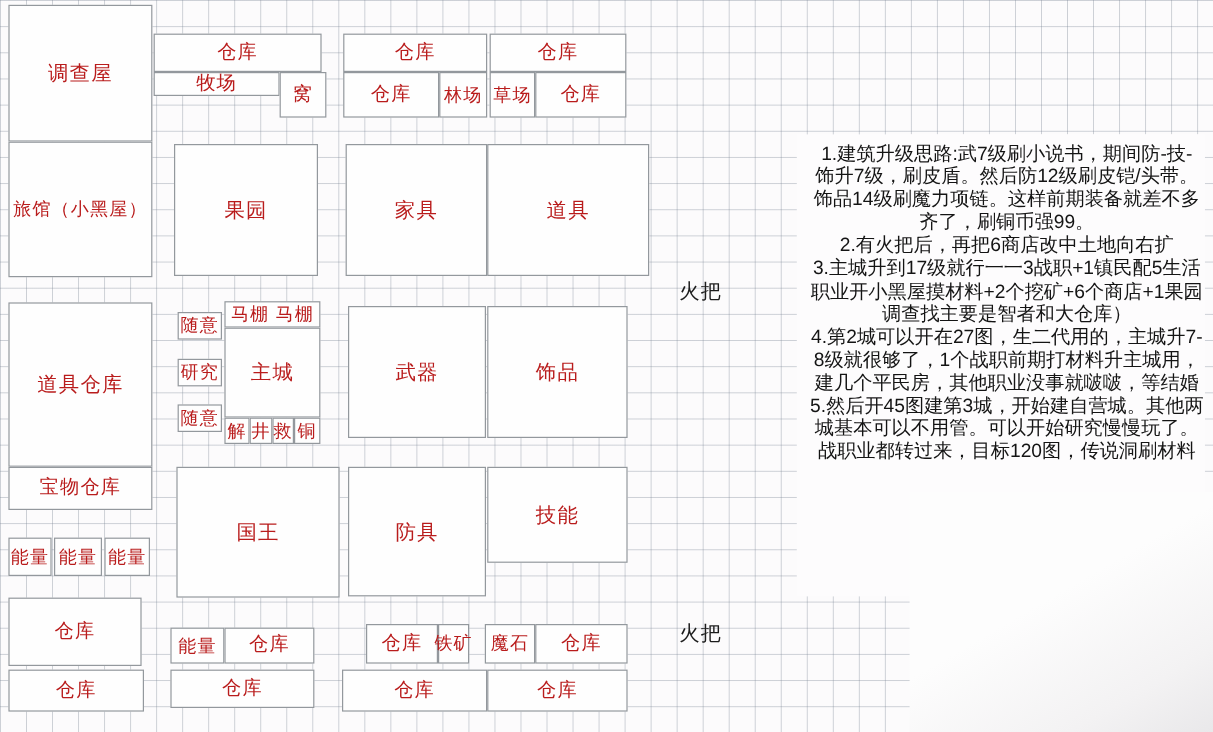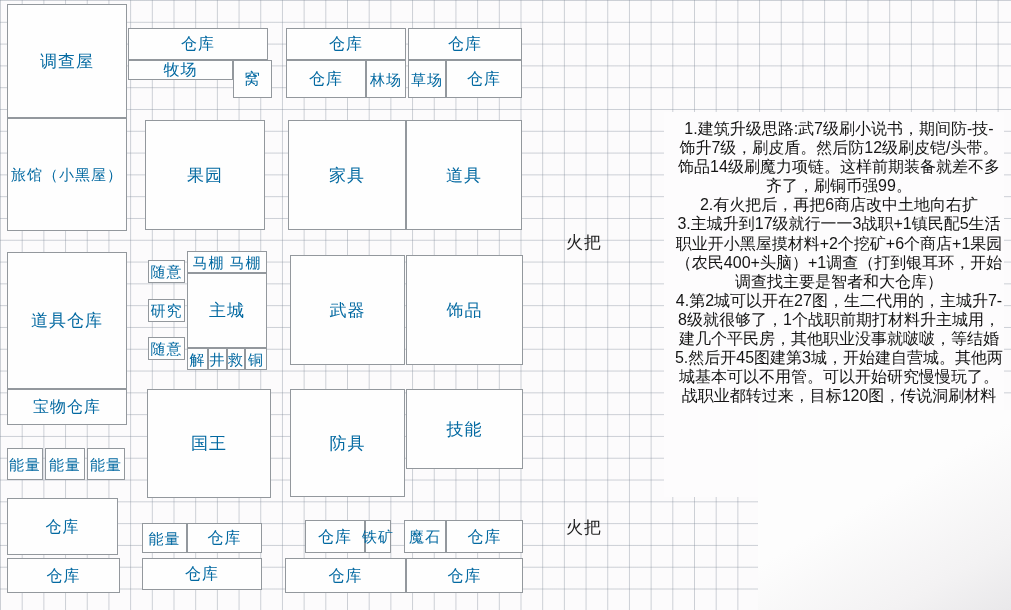--- a/index.html
+++ b/index.html
@@ -19,21 +19,21 @@
   .patch{position:absolute;}
   .patch.a{left:664px;top:112px;width:340px;height:385px;background:#fdfcfd;}
   .patch.b{left:758px;top:410px;width:253px;height:200px;
     background:linear-gradient(150deg,#fdfdfd 45%,#f3f2f3 80%,#e9e8ea 100%);}
   .patch.c{left:758px;top:112px;width:246px;height:300px;background:#fdfcfd;}
   .cell{
     position:absolute;
     background:#fefefe;
     border:1px solid #93989d;
     display:flex;align-items:center;justify-content:center;
-    color:#0369a1;font-size:16px;line-height:1;
+    color:#b91c1c;font-size:16px;line-height:1;
     white-space:nowrap;letter-spacing:1px;
   }
   .float-label{
     position:absolute;color:#1c1c1c;font-size:17px;line-height:1;
     white-space:nowrap;letter-spacing:1px;
   }
   .notes{
     position:absolute;left:667px;top:119px;width:344px;
     color:#141414;font-size:16px;line-height:19.1px;
     letter-spacing:0px;
@@ -55,38 +55,38 @@
       <div class="cell" style="left: 233px; top: 60px; width: 39px; height: 38px;">窝</div>
       <div class="cell" style="left: 286px; top: 28px; width: 120px; height: 32px;">仓库</div>
       <div class="cell" style="left: 286px; top: 60px; width: 80px; height: 38px;">仓库</div>
       <div class="cell" style="left: 366px; top: 60px; width: 40px; height: 38px; font-size: 15px;">林场</div>
       <div class="cell" style="left: 408px; top: 28px; width: 114px; height: 32px;">仓库</div>
       <div class="cell" style="left: 408px; top: 60px; width: 38px; height: 38px; font-size: 15px;">草场</div>
       <div class="cell" style="left: 446px; top: 60px; width: 76px; height: 38px;">仓库</div>
       <div class="cell" style="left: 7px; top: 118px; width: 120px; height: 113px; font-size: 15px;">旅馆（小黑屋）</div>
       <div class="cell" style="left: 145px; top: 120px; width: 120px; height: 110px; font-size: 17px;">果园</div>
       <div class="cell" style="left: 288px; top: 120px; width: 118px; height: 110px; font-size: 17px;">家具</div>
-      <div class="cell" style="left: 406px; top: 120px; width: 116px; height: 110px; font-size: 17px;">道具</div>
+      <div class="cell" style="left: 406px; top: 120px; width: 135px; height: 110px; font-size: 17px;">道具</div>
       <div class="cell" style="left: 7px; top: 252px; width: 120px; height: 137px; font-size: 17px;">道具仓库</div>
       <div class="cell" style="left: 148px; top: 260px; width: 37px; height: 23px; font-size: 15px;">随意</div>
       <div class="cell" style="left: 148px; top: 299px; width: 37px; height: 23px; font-size: 15px;">研究</div>
       <div class="cell" style="left: 148px; top: 337px; width: 37px; height: 23px; font-size: 15px;">随意</div>
       <div class="cell" style="left: 187px; top: 251px; width: 80px; height: 22px; font-size: 15px;">马棚 马棚</div>
       <div class="cell" style="left: 187px; top: 273px; width: 80px; height: 75px; font-size: 17px;">主城</div>
       <div class="cell" style="left: 187px; top: 348px; width: 21px; height: 22px; font-size: 15px;">解</div>
       <div class="cell" style="left: 208px; top: 348px; width: 19px; height: 22px; font-size: 15px;">井</div>
       <div class="cell" style="left: 227px; top: 348px; width: 18px; height: 22px; font-size: 15px;">救</div>
       <div class="cell" style="left: 245px; top: 348px; width: 22px; height: 22px; font-size: 15px;">铜</div>
       <div class="cell" style="left: 290px; top: 255px; width: 115px; height: 110px; font-size: 17px;">武器</div>
       <div class="cell" style="left: 406px; top: 255px; width: 117px; height: 110px; font-size: 17px;">饰品</div>
       <div class="cell" style="left: 7px; top: 389px; width: 120px; height: 36px;">宝物仓库</div>
       <div class="cell" style="left: 7px; top: 448px; width: 36px; height: 32px; font-size: 15px;">能量</div>
       <div class="cell" style="left: 45px; top: 448px; width: 40px; height: 32px; font-size: 15px;">能量</div>
       <div class="cell" style="left: 87px; top: 448px; width: 38px; height: 32px; font-size: 15px;">能量</div>
-      <div class="cell" style="left: 147px; top: 389px; width: 124px; height: 109px; font-size: 17px;">国王</div>
+      <div class="cell" style="left: 147px; top: 389px; width: 136px; height: 109px; font-size: 17px;">国王</div>
       <div class="cell" style="left: 290px; top: 389px; width: 115px; height: 108px; font-size: 17px;">防具</div>
       <div class="cell" style="left: 406px; top: 389px; width: 117px; height: 80px; font-size: 17px;">技能</div>
       <div class="cell" style="left: 7px; top: 498px; width: 111px; height: 57px;">仓库</div>
       <div class="cell" style="left: 142px; top: 523px; width: 45px; height: 30px; font-size: 15px;">能量</div>
       <div class="cell" style="left: 187px; top: 523px; width: 75px; height: 30px;">仓库</div>
       <div class="cell" style="left: 305px; top: 520px; width: 60px; height: 33px;">仓库</div>
       <div class="cell" style="left: 365px; top: 520px; width: 26px; height: 33px; font-size: 15px;">铁矿</div>
       <div class="cell" style="left: 404px; top: 520px; width: 42px; height: 33px; font-size: 15px;">魔石</div>
       <div class="cell" style="left: 446px; top: 520px; width: 77px; height: 33px;">仓库</div>
       <div class="cell" style="left: 7px; top: 558px; width: 113px; height: 35px;">仓库</div>
@@ -99,21 +99,20 @@
       <div class="float-label" style="left: 566px; top: 519px;">火把</div>
     </div>
   <div id="notes-block" class="notes">
       <div class="line">1.建筑升级思路:武7级刷小说书，期间防-技-</div>
       <div class="line">饰升7级，刷皮盾。然后防12级刷皮铠/头带。</div>
       <div class="line">饰品14级刷魔力项链。这样前期装备就差不多</div>
       <div class="line">齐了，刷铜币强99。</div>
       <div class="line">2.有火把后，再把6商店改中土地向右扩</div>
       <div class="line">3.主城升到17级就行一一3战职+1镇民配5生活</div>
       <div class="line">职业开小黑屋摸材料+2个挖矿+6个商店+1果园</div>
-      <div class="line">（农民400+头脑）+1调查（打到银耳环，开始</div>
       <div class="line">调查找主要是智者和大仓库）</div>
       <div class="line">4.第2城可以开在27图，生二代用的，主城升7-</div>
       <div class="line">8级就很够了，1个战职前期打材料升主城用，</div>
       <div class="line">建几个平民房，其他职业没事就啵啵，等结婚</div>
       <div class="line">5.然后开45图建第3城，开始建自营城。其他两</div>
       <div class="line">城基本可以不用管。可以开始研究慢慢玩了。</div>
       <div class="line">战职业都转过来，目标120图，传说洞刷材料</div>
     </div>
 </div>
 

